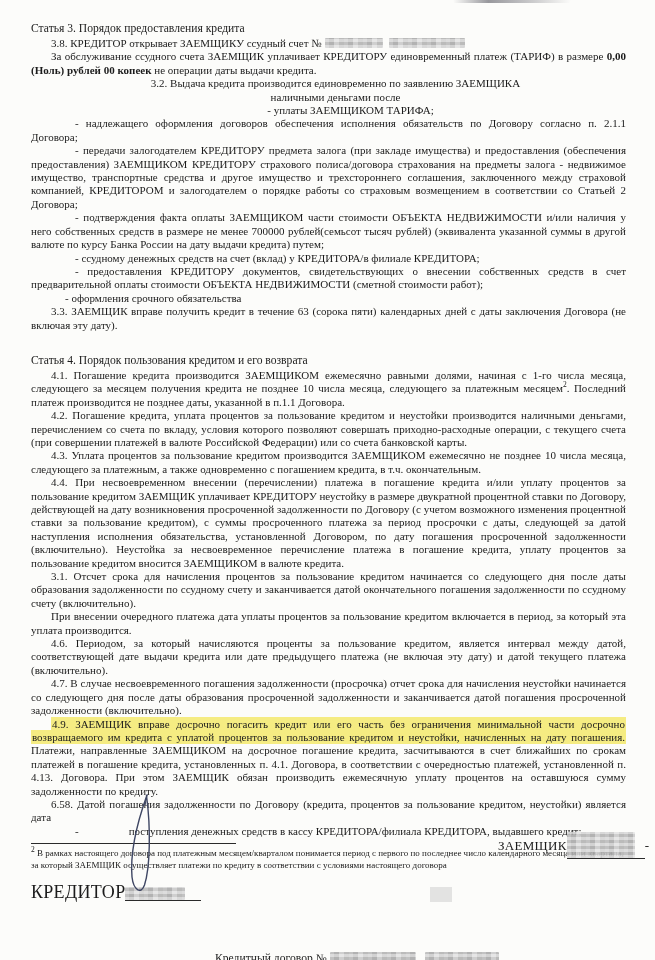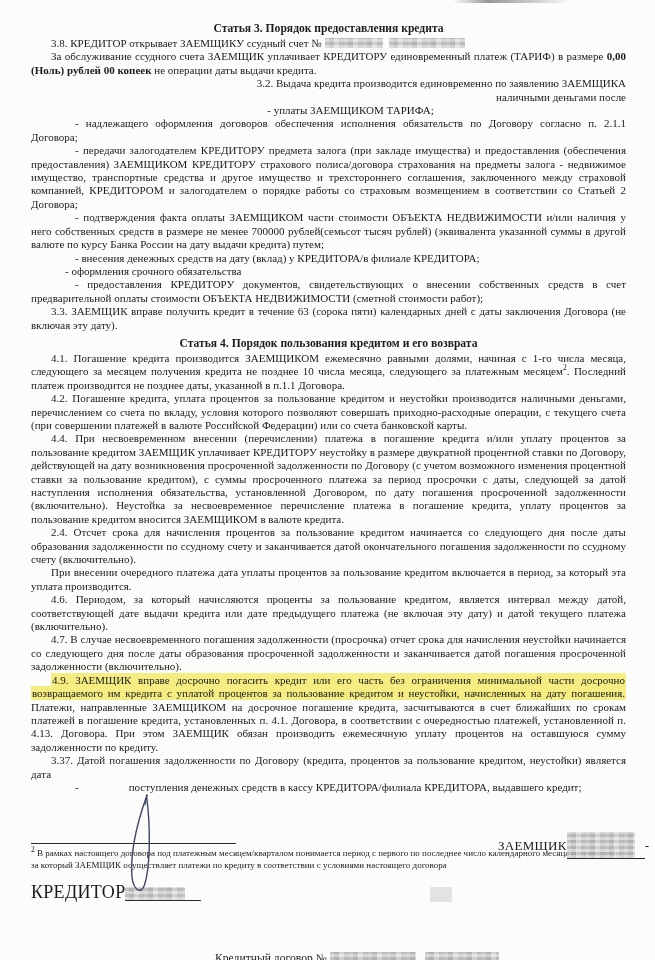--- a/index.html
+++ b/index.html
@@ -13,34 +13,33 @@
     overflow:hidden;
     box-shadow:0 0 6px rgba(0,0,0,.4);
   }
   .content {
     position:absolute;
     left:31px; top:22px;
     width:595px;
   }
   .article-title {
     font-size:11.6px;
-    font-weight:bold;
-    text-align:center;
+    font-weight:normal;
     margin:0 0 1px 0;
     line-height:14px;
   }
-  .article-title.second { margin-top:5px; }
+  .article-title.second { margin-top:22px; }
   .para {
     margin:0;
     font-size:11px;
     line-height:13.4px;
     text-align:justify;
     text-indent:20px;
   }
-  .para.noind { text-indent:14px; text-align:right; }
+  .para.noind { text-indent:14px; text-align:center; }
   .bold { font-weight:bold; }
   sup { font-size:7.5px; line-height:0; }
   .hl {
     background:var(--highlight,#f5ec82);
     box-decoration-break:clone;
     -webkit-box-decoration-break:clone;
     padding:1px 1px;
   }
   .dash-item { text-indent:44px; text-align:center; }
   .dash-gap { display:inline-block; width:50px; }
@@ -117,40 +116,41 @@
 
     <p class="para"><span>За обслуживание ссудного счета ЗАЕМЩИК уплачивает КРЕДИТОРУ единовременный платеж (ТАРИФ) в размере </span><span class="bold">0,00 (Ноль) рублей 00 копеек</span><span> не операции даты выдачи кредита.</span></p>
 
     <p class="para noind">3.2. Выдача кредита производится единовременно по заявлению ЗАЕМЩИКА</p>
     <p class="para noind">наличными деньгами после</p>
 
     <p class="para dash-item">- уплаты ЗАЕМЩИКОМ ТАРИФА;</p>
     <p class="para" style="text-indent:44px">- надлежащего оформления договоров обеспечения исполнения обязательств по Договору согласно п. 2.1.1 Договора;</p>
     <p class="para" style="text-indent:44px">- передачи залогодателем КРЕДИТОРУ предмета залога (при закладе имущества) и предоставления (обеспечения предоставления) ЗАЕМЩИКОМ КРЕДИТОРУ страхового полиса/договора страхования на предметы залога - недвижимое имущество, транспортные средства и другое имущество и трехстороннего соглашения, заключенного между страховой компанией, КРЕДИТОРОМ и залогодателем о порядке работы со страховым возмещением в соответствии со Статьей 2 Договора;</p>
     <p class="para" style="text-indent:44px">- подтверждения факта оплаты ЗАЕМЩИКОМ части стоимости ОБЪЕКТА НЕДВИЖИМОСТИ и/или наличия у него собственных средств в размере не менее 700000 рублей(семьсот тысяч рублей) (эквивалента указанной суммы в другой валюте по курсу Банка России на дату выдачи кредита) путем;</p>
-    <p class="para" style="text-indent:44px">- внесения денежных средств на дату (вклад) у КРЕДИТОРА/в филиале КРЕДИТОРА;</p>
+    <p class="para" style="text-indent:44px">- ссудному денежных средств на счет (вклад) у КРЕДИТОРА/в филиале КРЕДИТОРА;</p>
+    <p class="para" style="text-indent:44px">- предоставления КРЕДИТОРУ документов, свидетельствующих о внесении собственных средств в счет предварительной оплаты стоимости ОБЪЕКТА НЕДВИЖИМОСТИ (сметной стоимости работ);</p>
     <p class="para" style="text-indent:34px">- оформления срочного обязательства</p>
-    <p class="para" style="text-indent:44px">- предоставления КРЕДИТОРУ документов, свидетельствующих о внесении собственных средств в счет предварительной оплаты стоимости ОБЪЕКТА НЕДВИЖИМОСТИ (сметной стоимости работ);</p>
 
     <p class="para">3.3. ЗАЕМЩИК вправе получить кредит в течение 63 (сорока пяти) календарных дней с даты заключения Договора (не включая эту дату).</p>
 
     <p class="article-title second">Статья 4. Порядок пользования кредитом и его возврата</p>
 
     <p class="para"><span>4.1. Погашение кредита производится ЗАЕМЩИКОМ ежемесячно равными долями, начиная с 1-го числа месяца, следующего за месяцем получения кредита не позднее 10 числа месяца, следующего за платежным месяцем</span><sup>2</sup><span>. Последний платеж производится не позднее даты, указанной в п.1.1 Договора.</span></p>
 
     <p class="para">4.2. Погашение кредита, уплата процентов за пользование кредитом и неустойки производится наличными деньгами, перечислением со счета по вкладу, условия которого позволяют совершать приходно-расходные операции, с текущего счета (при совершении платежей в валюте Российской Федерации) или со счета банковской карты.</p>
+    <p class="para">4.3. Уплата процентов за пользование кредитом производится ЗАЕМЩИКОМ ежемесячно не позднее 10 числа месяца, следующего за платежным, а также одновременно с погашением кредита, в т.ч. окончательным.</p>
     <p class="para">4.4. При несвоевременном внесении (перечислении) платежа в погашение кредита и/или уплату процентов за пользование кредитом ЗАЕМЩИК уплачивает КРЕДИТОРУ неустойку в размере двукратной процентной ставки по Договору, действующей на дату возникновения просроченной задолженности по Договору (с учетом возможного изменения процентной ставки за пользование кредитом), с суммы просроченного платежа за период просрочки с даты, следующей за датой наступления исполнения обязательства, установленной Договором, по дату погашения просроченной задолженности (включительно). Неустойка за несвоевременное перечисление платежа в погашение кредита, уплату процентов за пользование кредитом вносится ЗАЕМЩИКОМ в валюте кредита.</p>
-    <p class="para">2.4. Отсчет срока для начисления процентов за пользование кредитом начинается со следующего дня после даты образования задолженности по ссудному счету и заканчивается датой окончательного погашения задолженности по ссудному счету (включительно).</p>
+    <p class="para">3.1. Отсчет срока для начисления процентов за пользование кредитом начинается со следующего дня после даты образования задолженности по ссудному счету и заканчивается датой окончательного погашения задолженности по ссудному счету (включительно).</p>
     <p class="para">При внесении очередного платежа дата уплаты процентов за пользование кредитом включается в период, за который эта уплата производится.</p>
     <p class="para">4.6. Периодом, за который начисляются проценты за пользование кредитом, является интервал между датой, соответствующей дате выдачи кредита или дате предыдущего платежа (не включая эту дату) и датой текущего платежа (включительно).</p>
     <p class="para">4.7. В случае несвоевременного погашения задолженности (просрочка) отчет срока для начисления неустойки начинается со следующего дня после даты образования просроченной задолженности и заканчивается датой погашения просроченной задолженности (включительно).</p>
 
     <p class="para"><span class="hl">4.9. ЗАЕМЩИК вправе досрочно погасить кредит или его часть без ограничения минимальной части досрочно возвращаемого им кредита с уплатой процентов за пользование кредитом и неустойки, начисленных на дату погашения.</span><span> Платежи, направленные ЗАЕМЩИКОМ на досрочное погашение кредита, засчитываются в счет ближайших по срокам платежей в погашение кредита, установленных п. 4.1. Договора, в соответствии с очередностью платежей, установленной п. 4.13. Договора. При этом ЗАЕМЩИК обязан производить ежемесячную уплату процентов на оставшуюся сумму задолженности по кредиту.</span></p>
 
-    <p class="para">3.37. Датой погашения задолженности по Договору (кредита, процентов за пользование кредитом, неустойки) является дата</p>
+    <p class="para">6.58. Датой погашения задолженности по Договору (кредита, процентов за пользование кредитом, неустойки) является дата</p>
     <p class="para" style="text-indent:44px; text-align:left;"><span>-</span><span class="dash-gap"></span><span>поступления денежных средств в кассу КРЕДИТОРА/филиала КРЕДИТОРА, выдавшего кредит;</span></p>
   </div>
 
   <div class="footnote">
     <div class="fn-sep"></div>
     <p><sup>2</sup><span> В рамках настоящего договора под платежным месяцем/кварталом понимается период с первого по последнее число календарного месяца или квартала, за который ЗАЕМЩИК осуществляет платежи по кредиту в соответствии с условиями настоящего договора</span></p>
   </div>
 
   <div class="gray-ghost"></div>
 

